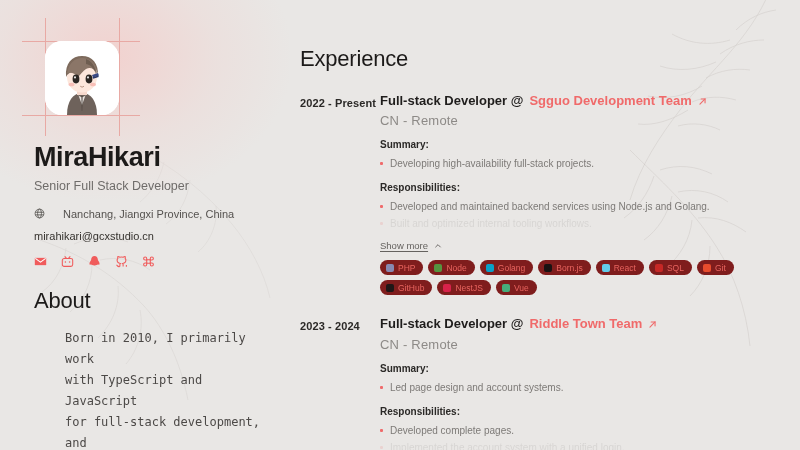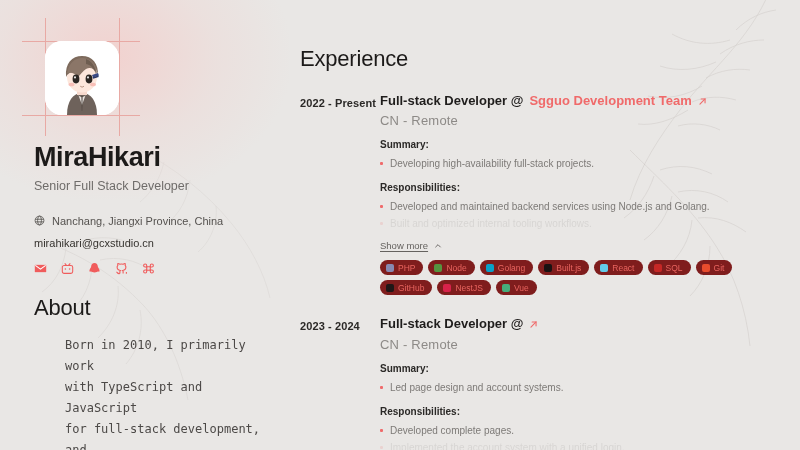--- a/index.html
+++ b/index.html
@@ -93,24 +93,24 @@
     line-height: 1.1;
   }
   .role {
     font-size: 12.5px;
     color: #6f6c6a;
     margin-top: 6px;
   }
   .location {
     display: flex;
     align-items: center;
-    gap: 7px;
+    gap: 18px;
     font-size: 11px;
     color: #55524f;
-    margin-top: 22px;
+    margin-top: 15px;
     text-align: center;
   }
   .globe-icon { flex: 0 0 auto; line-height: 0; }
   .email {
     font-size: 11px;
     color: #36332f;
     margin-top: 10px;
   }
 
   .socials {
@@ -488,21 +488,21 @@
             <span class="tag">
               <span class="tag-glyph" style="background: rgb(83, 158, 67);"></span>
               <span>Node</span>
             </span>
             <span class="tag">
               <span class="tag-glyph" style="background: rgb(0, 173, 216);"></span>
               <span>Golang</span>
             </span>
             <span class="tag">
               <span class="tag-glyph" style="background: rgb(17, 17, 17);"></span>
-              <span>Built.js</span>
+              <span>Born.js</span>
             </span>
             <span class="tag">
               <span class="tag-glyph" style="background: rgb(97, 218, 251);"></span>
               <span>React</span>
             </span>
             <span class="tag">
               <span class="tag-glyph" style="background: rgb(204, 41, 39);"></span>
               <span>SQL</span>
             </span>
             <span class="tag">
@@ -523,20 +523,21 @@
             </span>
           </div>
       </div>
     </section>
 
     <section class="entry">
       <div class="entry-date">2023 - 2024</div>
       <div class="entry-body">
         <div class="entry-head">
           <span>Full-stack Developer @</span>
+          <span class="company">Riddle Town Team</span>
           <span class="ext-icon">
             <svg width="9" height="9" viewBox="0 0 12 12" fill="none" stroke="currentColor" stroke-width="1.5" stroke-linecap="round">
               <path d="M2.6 9.4L9.4 2.6"></path>
                 <path d="M4.2 2.6h5.2v5.2"></path>
             </svg>
           </span>
         </div>
         <div class="entry-meta">CN - Remote</div>
 
         <div class="block-label">Summary:</div>

